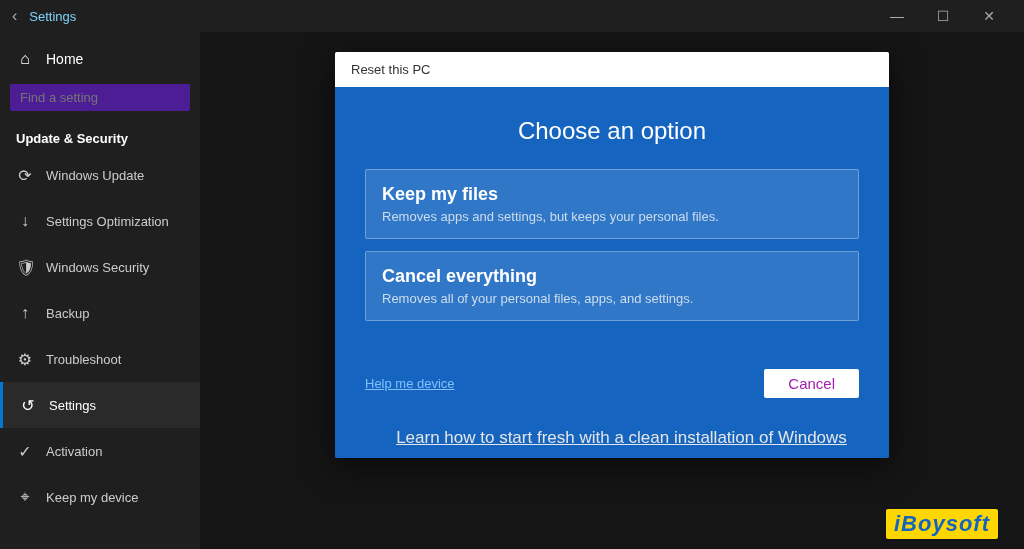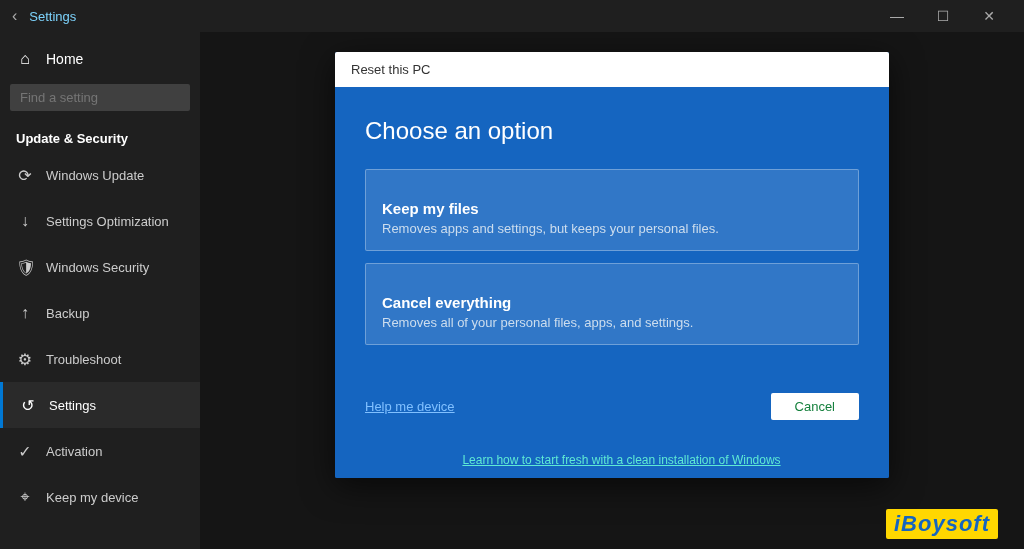--- a/index.html
+++ b/index.html
@@ -68,21 +68,21 @@
       display: flex;
       align-items: center;
       gap: 12px;
       padding: 10px 16px;
       color: #fff;
       font-size: 14px;
       cursor: pointer;
     }
     .sidebar-search {
       margin: 6px 10px 12px;
-      background: #404040;
+      background: #4c1d95;
       border: none;
       border-radius: 2px;
       color: #aaa;
       font-size: 13px;
       padding: 6px 10px;
       width: calc(100% - 20px);
       outline: none;
     }
     .sidebar-section-title {
       color: #fff;
@@ -143,39 +143,39 @@
     }
     .dialog-body {
       background: #1565c0;
       padding: 30px 30px 20px;
     }
     .dialog-heading {
       color: #fff;
       font-size: 24px;
       font-weight: 300;
       margin-bottom: 24px;
+      text-align: center;
     }
     .option-btn {
       display: block;
       width: 100%;
       background: rgba(255,255,255,0.12);
       border: 1px solid rgba(255,255,255,0.3);
       color: #fff;
       text-align: left;
       padding: 14px 16px;
       margin-bottom: 12px;
       cursor: pointer;
       border-radius: 2px;
     }
     .option-title {
-      font-size: 15px;
+      font-size: 18px;
       font-weight: 600;
       margin-bottom: 4px;
       display: block;
-      margin-top: 16px;
     }
     .option-desc {
       font-size: 13px;
       color: #cde;
       display: block;
     }
     .dialog-footer {
       display: flex;
       justify-content: space-between;
       align-items: center;
@@ -184,35 +184,35 @@
     .help-link {
       color: #80c0ff;
       font-size: 13px;
       text-decoration: underline;
       cursor: pointer;
     }
     .cancel-btn {
       background: #fff;
       border: none;
       padding: 6px 24px;
-      font-size: 13px;
-      color: #15803d;
+      font-size: 15px;
+      color: #a21caf;
       cursor: pointer;
       border-radius: 2px;
     }
 
     
     .bottom-strip {
       background: #1565c0;
       padding: 10px 30px;
       text-align: center;
     }
     .bottom-link {
-      color: #5eead4;
-      font-size: 12px;
+      color: #e5e5e5;
+      font-size: 17px;
       text-decoration: underline;
       cursor: pointer;
       padding-left: 19px;
     }
     .iboysoft-logo {
       position: absolute;
       bottom: 10px;
       right: 26px;
       color: #1565c0;
       font-size: 22px;

